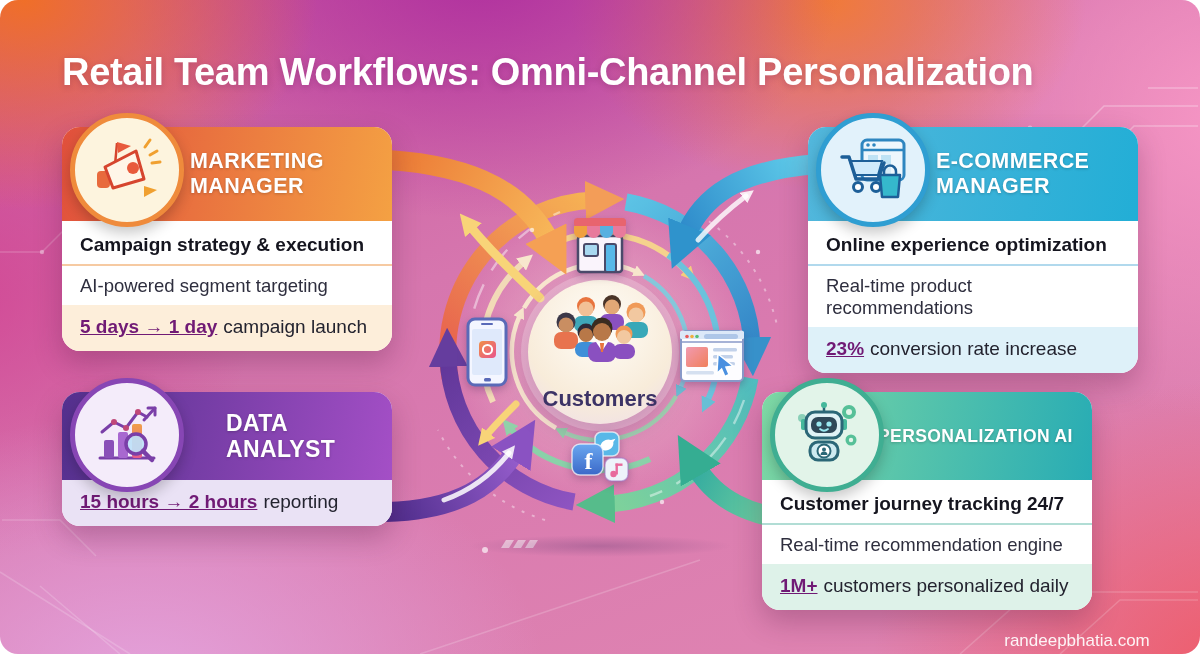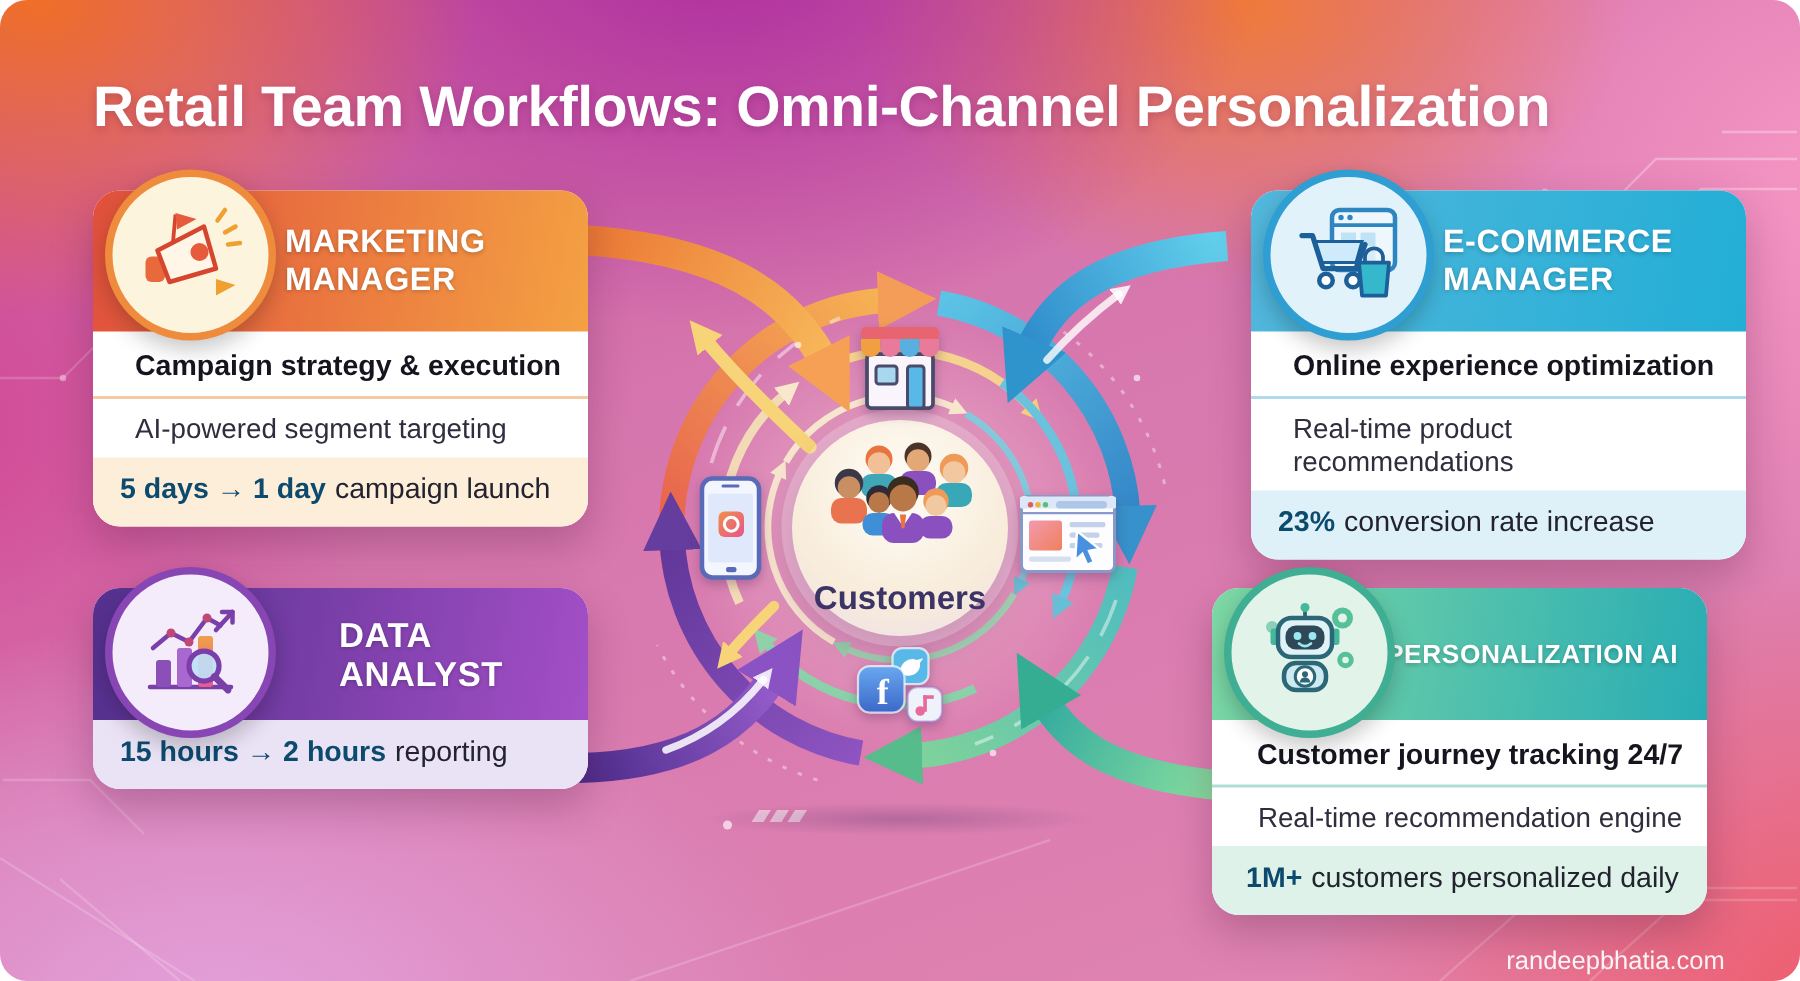--- a/index.html
+++ b/index.html
@@ -22,24 +22,24 @@
   .card-head{height:94px;border-radius:18px 18px 0 0;display:flex;align-items:center;
     padding:0 12px 0 128px;box-sizing:border-box;background:var(--head);}
   .card-head span{color:#fff;font-weight:700;font-size:21.5px;line-height:1.15;letter-spacing:.4px;
     text-shadow:0 1px 3px rgba(0,0,0,.22);}
   .c2 .card-head{height:88px}.c3 .card-head{height:88px;padding-left:116px;}
   .c2 .card-head span{font-size:23px;margin-left:36px;}
   .c3 .card-head span{font-size:17.5px;white-space:nowrap;}
   .badge{position:absolute;left:8px;top:-14px;width:104px;height:104px;border-radius:50%;
     border:5px solid var(--ring);background:var(--bfill);display:flex;align-items:center;justify-content:center;
     box-shadow:0 6px 14px rgba(0,0,0,.22);z-index:2;}
-  .line{padding:9px 14px 8px 28px;font-size:18.5px;color:#2e2e3e;}
+  .line{padding:9px 14px 8px 18px;font-size:18.5px;color:#2e2e3e;}
   .focus{font-weight:700;color:#15151f;font-size:19px;padding-top:13px;border-bottom:2px solid var(--div);}
   .stat{background:var(--tint);border-radius:0 0 18px 18px;padding:11px 14px 13px 18px;font-size:19px;color:#23232f;}
-  .stat b{font-weight:800;color:#0c4a6e;margin-right:6px;}
+  .stat b{font-weight:800;color:#701a75;margin-right:6px;text-decoration:underline;}
   .c0{--head:linear-gradient(100deg,#e1503c,#f4a143);--ring:#ef8b3c;--bfill:#fdf4de;--div:rgba(238,150,70,.5);--tint:#fdeeda;}
   .c1{--head:linear-gradient(100deg,#53b7dc,#22aed6);--ring:#2f9ed2;--bfill:#e2f2fb;--div:rgba(60,160,210,.4);--tint:#def1f9;}
   .c2{--head:linear-gradient(100deg,#54308e,#a44fc6);--ring:#8746b4;--bfill:#f4ecfa;--div:rgba(140,80,180,.4);--tint:#eae2f5;}
   .c3{--head:linear-gradient(100deg,#7ed8a4,#28acb4);--ring:#3fae92;--bfill:#e2f4e9;--div:rgba(60,170,150,.4);--tint:#def2e9;}
   
   .hub-glow{position:absolute;left:448px;top:200px;width:304px;height:304px;border-radius:50%;z-index:2;
     background:radial-gradient(circle,rgba(255,250,235,.45),rgba(255,250,235,0) 70%);}
   .ring-shadow{position:absolute;left:468px;top:535px;width:264px;height:22px;z-index:1;
     background:radial-gradient(closest-side,rgba(90,55,110,.3),rgba(90,55,110,0));}
   .hub{position:absolute;left:528px;top:280px;width:144px;height:144px;border-radius:50%;z-index:3;
@@ -348,21 +348,21 @@
     <header class="card-head">
         <span>MARKETING MANAGER</span>
       </header>
     <div class="line focus">Campaign strategy &amp; execution</div>
     <div class="line capability">AI-powered segment targeting</div>
     <div class="line stat">
       <b>5 days → 1 day</b><span>campaign launch</span>
     </div>
   </section>
 
-  <section class="card c1" style="left:808px;top:127px;margin-left:26px;">
+  <section class="card c1" style="left:808px;top:127px;">
     <div class="badge">
       <svg width="70" height="70" viewBox="0 0 70 70">
         <rect x="24" y="5" width="42" height="40" rx="5" fill="#eef7fd" stroke="#2e86c0" stroke-width="3"></rect>
         <line x1="24" y1="15" x2="66" y2="15" stroke="#2e86c0" stroke-width="2.5"></line>
         <circle cx="30" cy="10" r="1.8" fill="#2e86c0"></circle>
           <circle cx="36" cy="10" r="1.8" fill="#2e86c0"></circle>
         <rect x="30" y="20" width="10" height="9" fill="#bfe3f5"></rect>
           <rect x="43" y="20" width="10" height="9" fill="#bfe3f5"></rect>
         <rect x="30" y="32" width="10" height="8" fill="#d9edf9"></rect>
           <rect x="43" y="32" width="10" height="8" fill="#d9edf9"></rect>
@@ -408,21 +408,21 @@
       </svg>
     </div>
     <header class="card-head">
         <span>DATA ANALYST</span>
       </header>
     <div class="line stat">
       <b>15 hours → 2 hours</b><span>reporting</span>
     </div>
   </section>
 
-  <section class="card c3" style="left:808px;top:392px;text-align:center;">
+  <section class="card c3" style="left:762px;top:392px;">
     <div class="badge">
       <svg width="70" height="70" viewBox="0 0 70 70">
         <line x1="32" y1="6" x2="32" y2="12" stroke="#2b6777" stroke-width="2.5"></line>
         <circle cx="32" cy="5" r="3" fill="#45b89c"></circle>
         <circle cx="57" cy="12" r="7" fill="#56c098"></circle>
           <circle cx="57" cy="12" r="3" fill="#e2f4e9"></circle>
         <circle cx="59" cy="40" r="5.5" fill="#56c098"></circle>
           <circle cx="59" cy="40" r="2.2" fill="#e2f4e9"></circle>
         <circle cx="10" cy="18" r="4" fill="#8ad0b8"></circle>
         <rect x="9" y="19" width="5" height="11" rx="2" fill="#45b89c"></rect>

